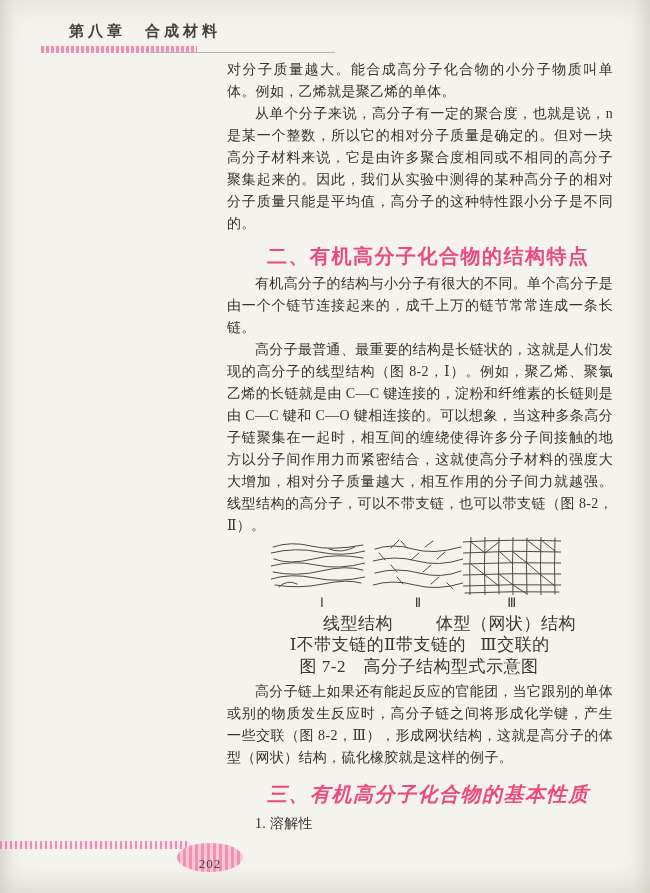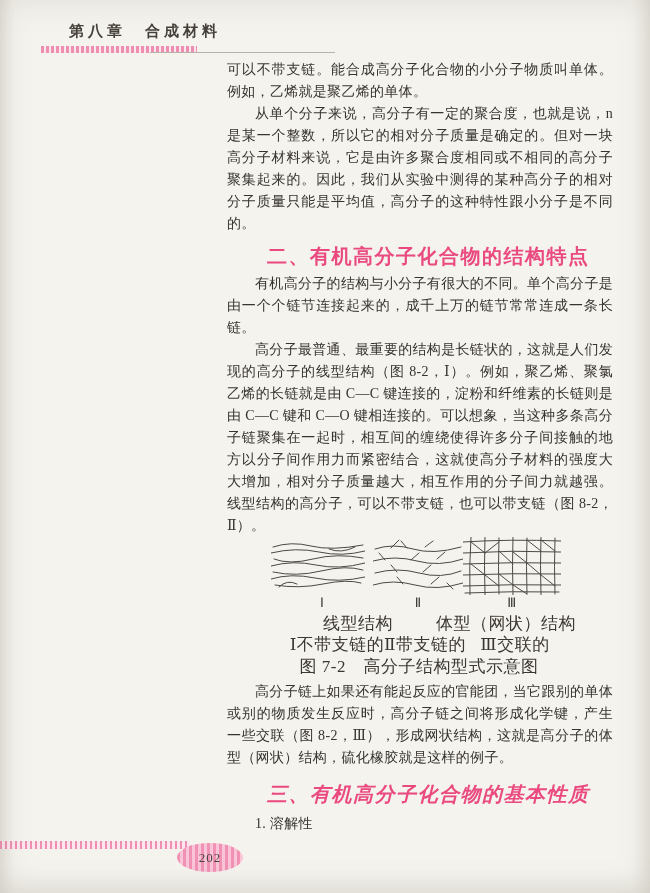--- a/index.html
+++ b/index.html
@@ -61,36 +61,36 @@
   .solubility{margin-top:0;}
   
   .footer-stripe{
     position:absolute;left:0;top:841px;width:190px;height:8px;
     background:repeating-linear-gradient(90deg,#ee8fb0 0 2.5px,#fbe7ef 2.5px 5px);
   }
   .page-number-oval{
     position:absolute;left:177px;top:843px;width:66px;height:29px;
     border-radius:50%;
     background:repeating-linear-gradient(90deg,#f192b4 0 3px,#f8c6d8 3px 6px);
-    display:flex;align-items:center;justify-content:center;
+    display:flex;align-items:flex-end;justify-content:center;
     font-size:13px;color:#4a453e;letter-spacing:1px;
   }
 </style>
 </head>
 <body>
 
 <div class="page">
 
   <div class="chapter-title">第八章　合成材料</div>
   <div class="header-stripe"></div>
   <div class="header-rule"></div>
 
   <div class="main">
 
-    <p>可以不带支链。能合成高分子化合物的小分子物质叫单体。例如，乙烯就是聚乙烯的单体。</p>
+    <p>对分子质量越大。能合成高分子化合物的小分子物质叫单体。例如，乙烯就是聚乙烯的单体。</p>
     <p class="indent">从单个分子来说，高分子有一定的聚合度，也就是说，n 是某一个整数，所以它的相对分子质量是确定的。但对一块高分子材料来说，它是由许多聚合度相同或不相同的高分子聚集起来的。因此，我们从实验中测得的某种高分子的相对分子质量只能是平均值，高分子的这种特性跟小分子是不同的。</p>
 
     <div class="sec-heading">二、有机高分子化合物的结构特点</div>
 
     <p class="indent">有机高分子的结构与小分子有很大的不同。单个高分子是由一个个链节连接起来的，成千上万的链节常常连成一条长链。</p>
     <p class="indent">高分子最普通、最重要的结构是长链状的，这就是人们发现的高分子的线型结构（图 8-2，Ⅰ）。例如，聚乙烯、聚氯乙烯的长链就是由 C—C 键连接的，淀粉和纤维素的长链则是由 C—C 键和 C—O 键相连接的。可以想象，当这种多条高分子链聚集在一起时，相互间的缠绕使得许多分子间接触的地方以分子间作用力而紧密结合，这就使高分子材料的强度大大增加，相对分子质量越大，相互作用的分子间力就越强。线型结构的高分子，可以不带支链，也可以带支链（图 8-2，Ⅱ）。</p>
 
     <div class="figure">
 
       <svg class="fig-svg" style="left:44px;top:2px;" width="94" height="52" viewBox="0 0 94 52">

